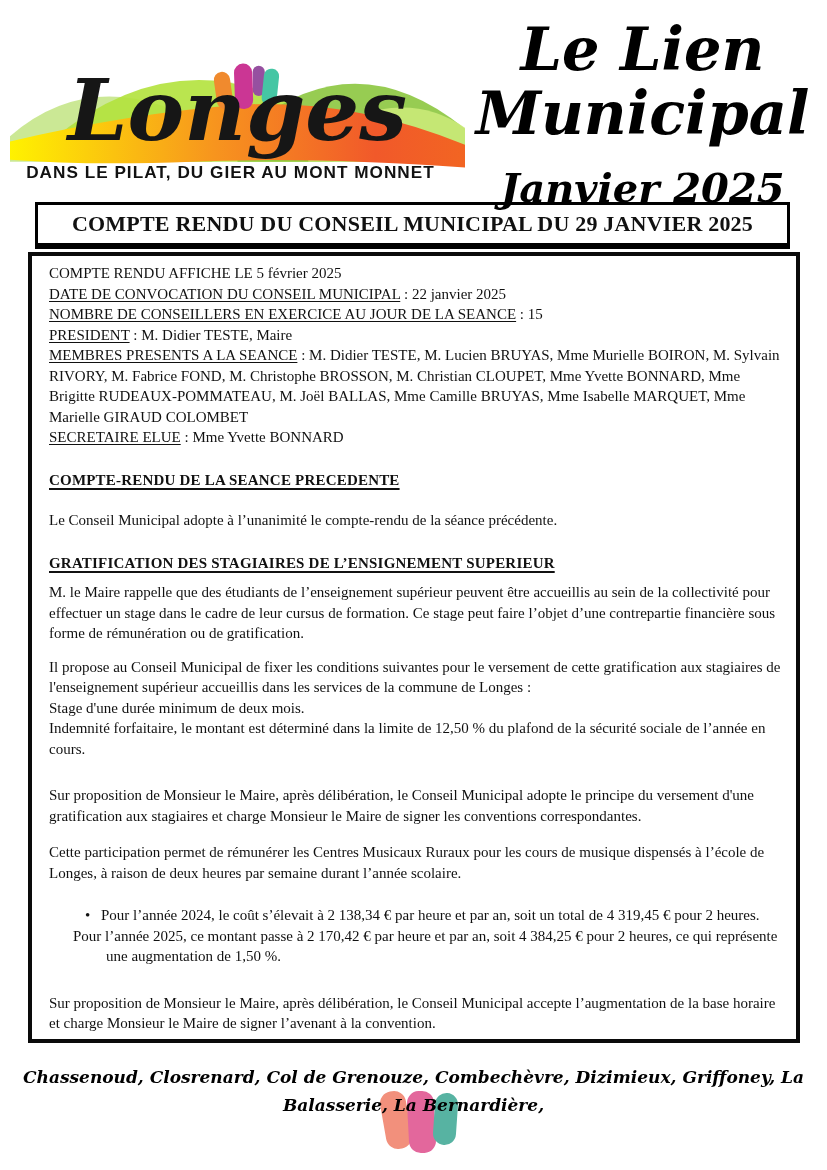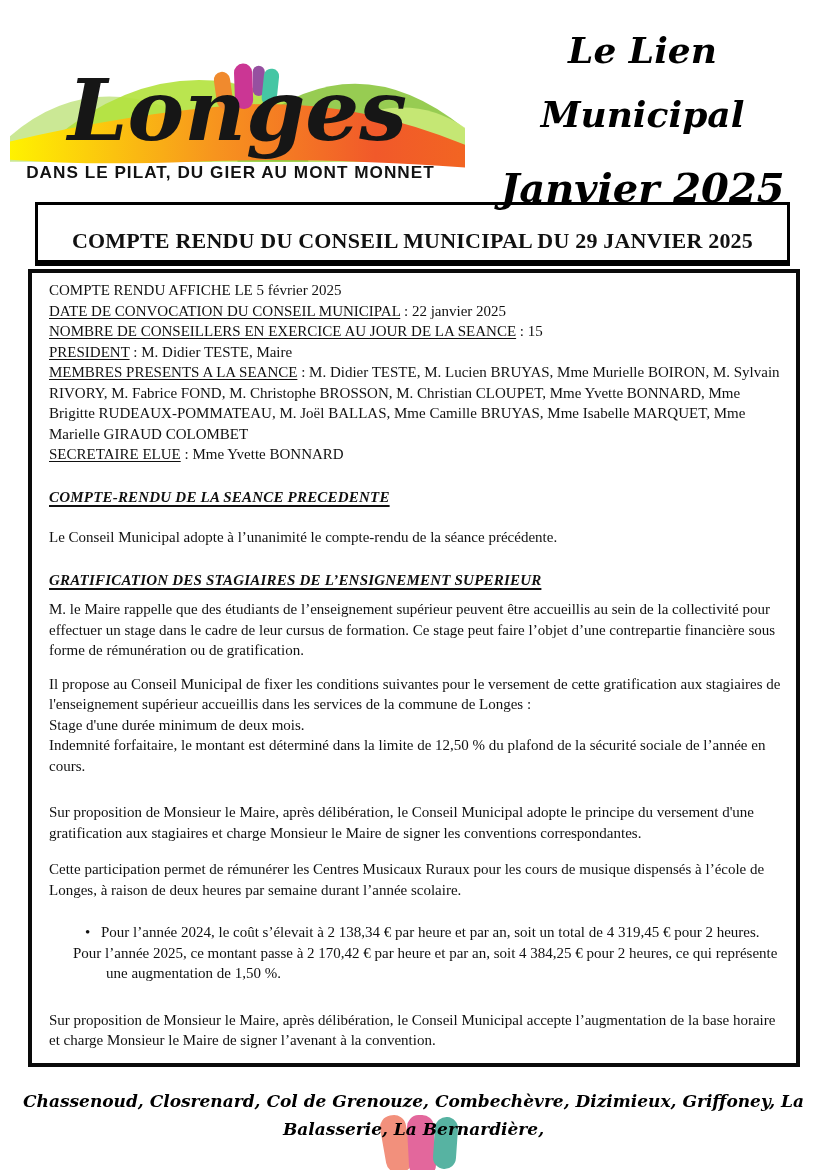--- a/index.html
+++ b/index.html
@@ -17,42 +17,42 @@
     font-size: 84px; fill: #161616;
   }
   .logo-tagline {
     font-family: "Liberation Sans", sans-serif; font-weight: bold;
     font-size: 17px; letter-spacing: 1px; fill: #121212;
   }
   .masthead {
     position: absolute; left: 465px; top: 18px; width: 355px; text-align: center;
     font-family: "DejaVu Serif", serif; font-style: italic; font-weight: bold; color: #000;
   }
-  .mast-title { font-size: 36px; line-height: 64px; }
+  .mast-title { font-size: 59px; line-height: 64px; }
   .mast-issue { font-size: 40px; line-height: 56px; margin-top: 14px; }
 
   
   .banner {
     margin: 4px 37px 0 35px;
     border: 3px solid #000; border-bottom-width: 6px;
-    padding: 23px 4px 6px 4px;
+    padding: 6px 4px 6px 4px;
     text-align: center; font-weight: bold; font-size: 22px; letter-spacing: 0.2px;
   }
 
   
   .mainbox {
     margin: 3px 27px 0 28px;
     border: 4px solid #0a0a0a;
-    padding: 7px 14px 12px 17px;
+    padding: 7px 14px 5px 17px;
     font-size: 15px; line-height: 20.5px;
   }
   .meta-line .u { text-decoration: underline; text-underline-offset: 2px; }
   .heading {
     font-weight: bold; letter-spacing: 0.2px;
-    margin-top: 15px; margin-bottom: 0; font-style: italic;
+    margin-top: 15px; margin-bottom: 0;
   }
   .heading .hu { text-decoration: underline; text-decoration-thickness: 1.5px; text-underline-offset: 3px; }
   .h-gap { margin-top: 22px; }
   .para { margin-top: 20px; }
   .para-tight { margin-top: 10px; }
   .pre { white-space: pre-line; }
   .para-lg { margin-top: 26px; }
   .bullet-row { display: flex; margin-top: 22px; }
   .bullet-marker { width: 25px; padding-left: 9px; flex: 0 0 25px; margin-left: 27px; }
   .bullet-text { flex: 1; }

